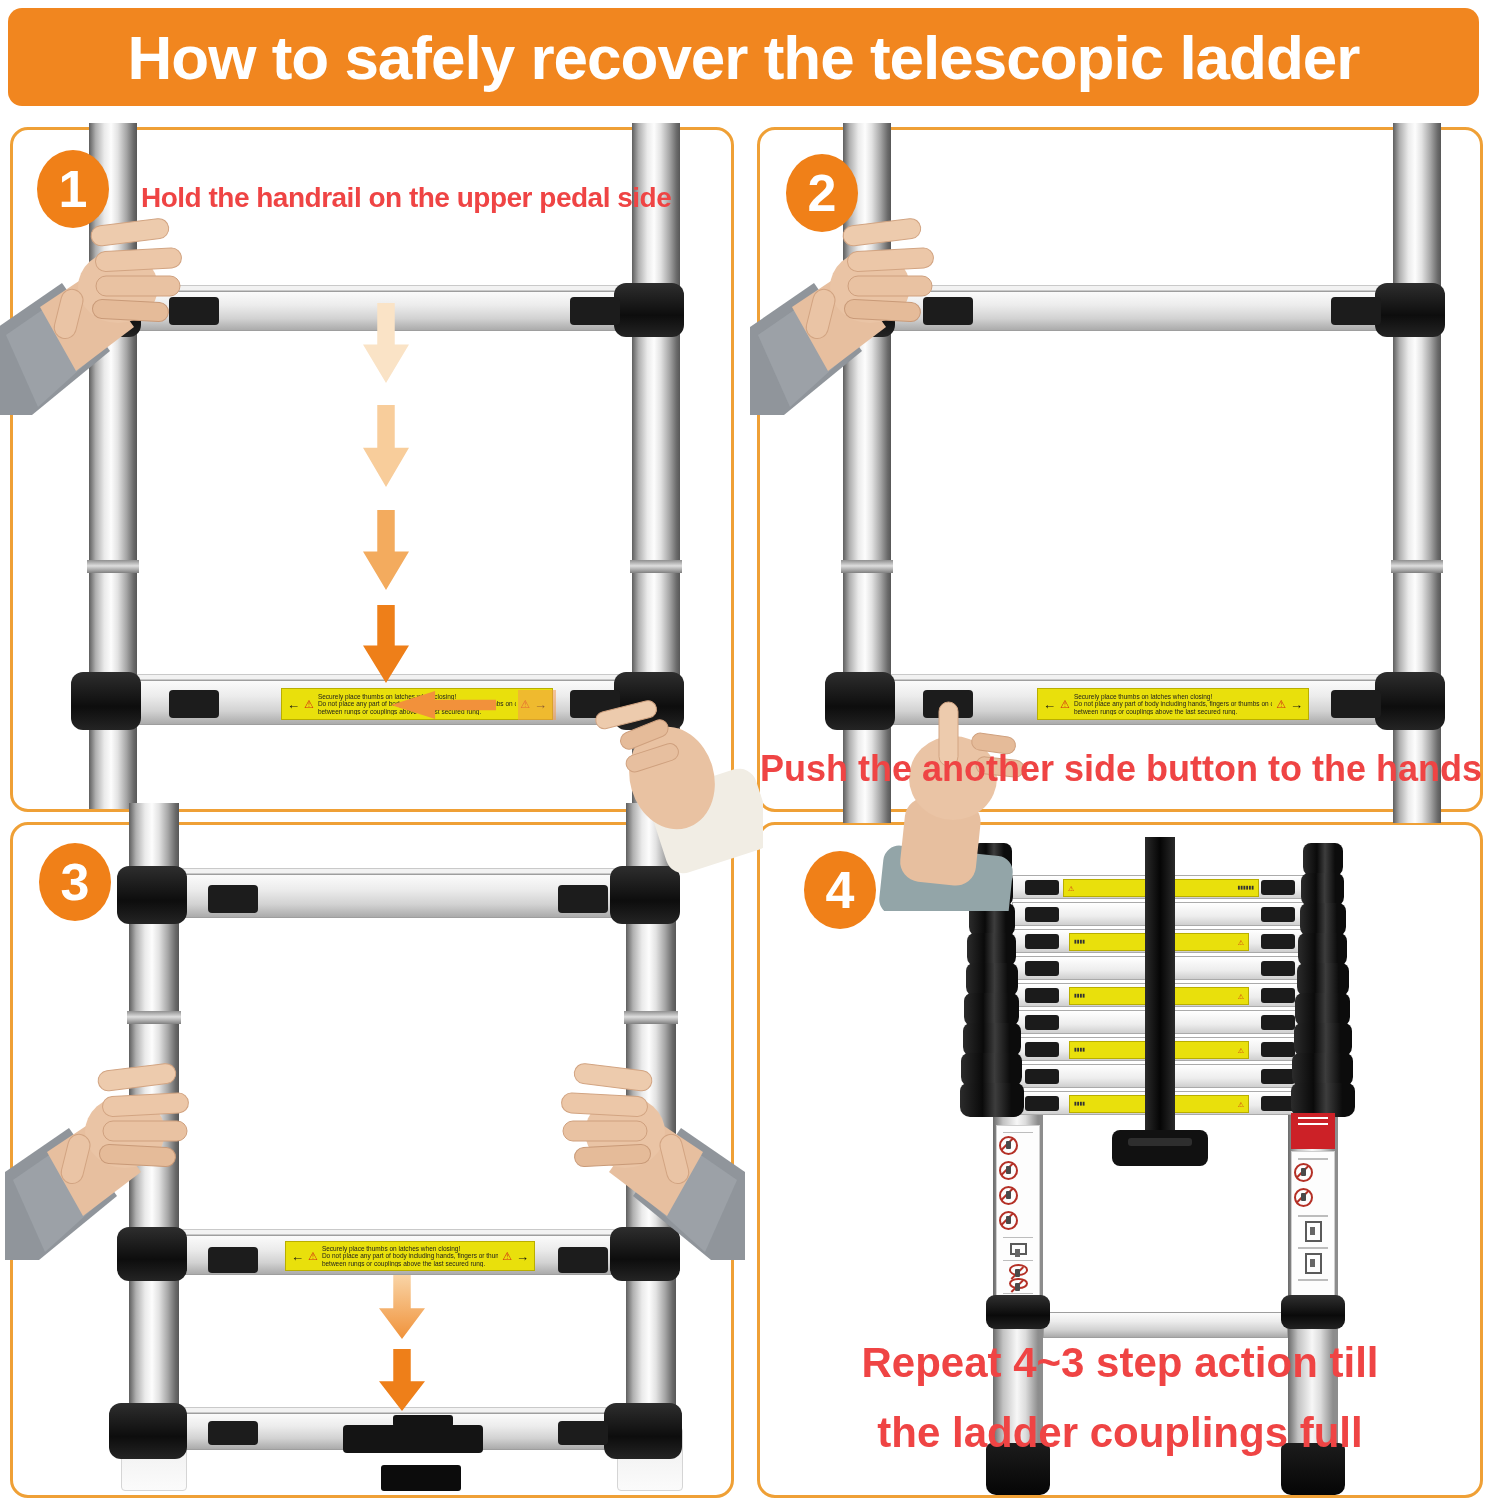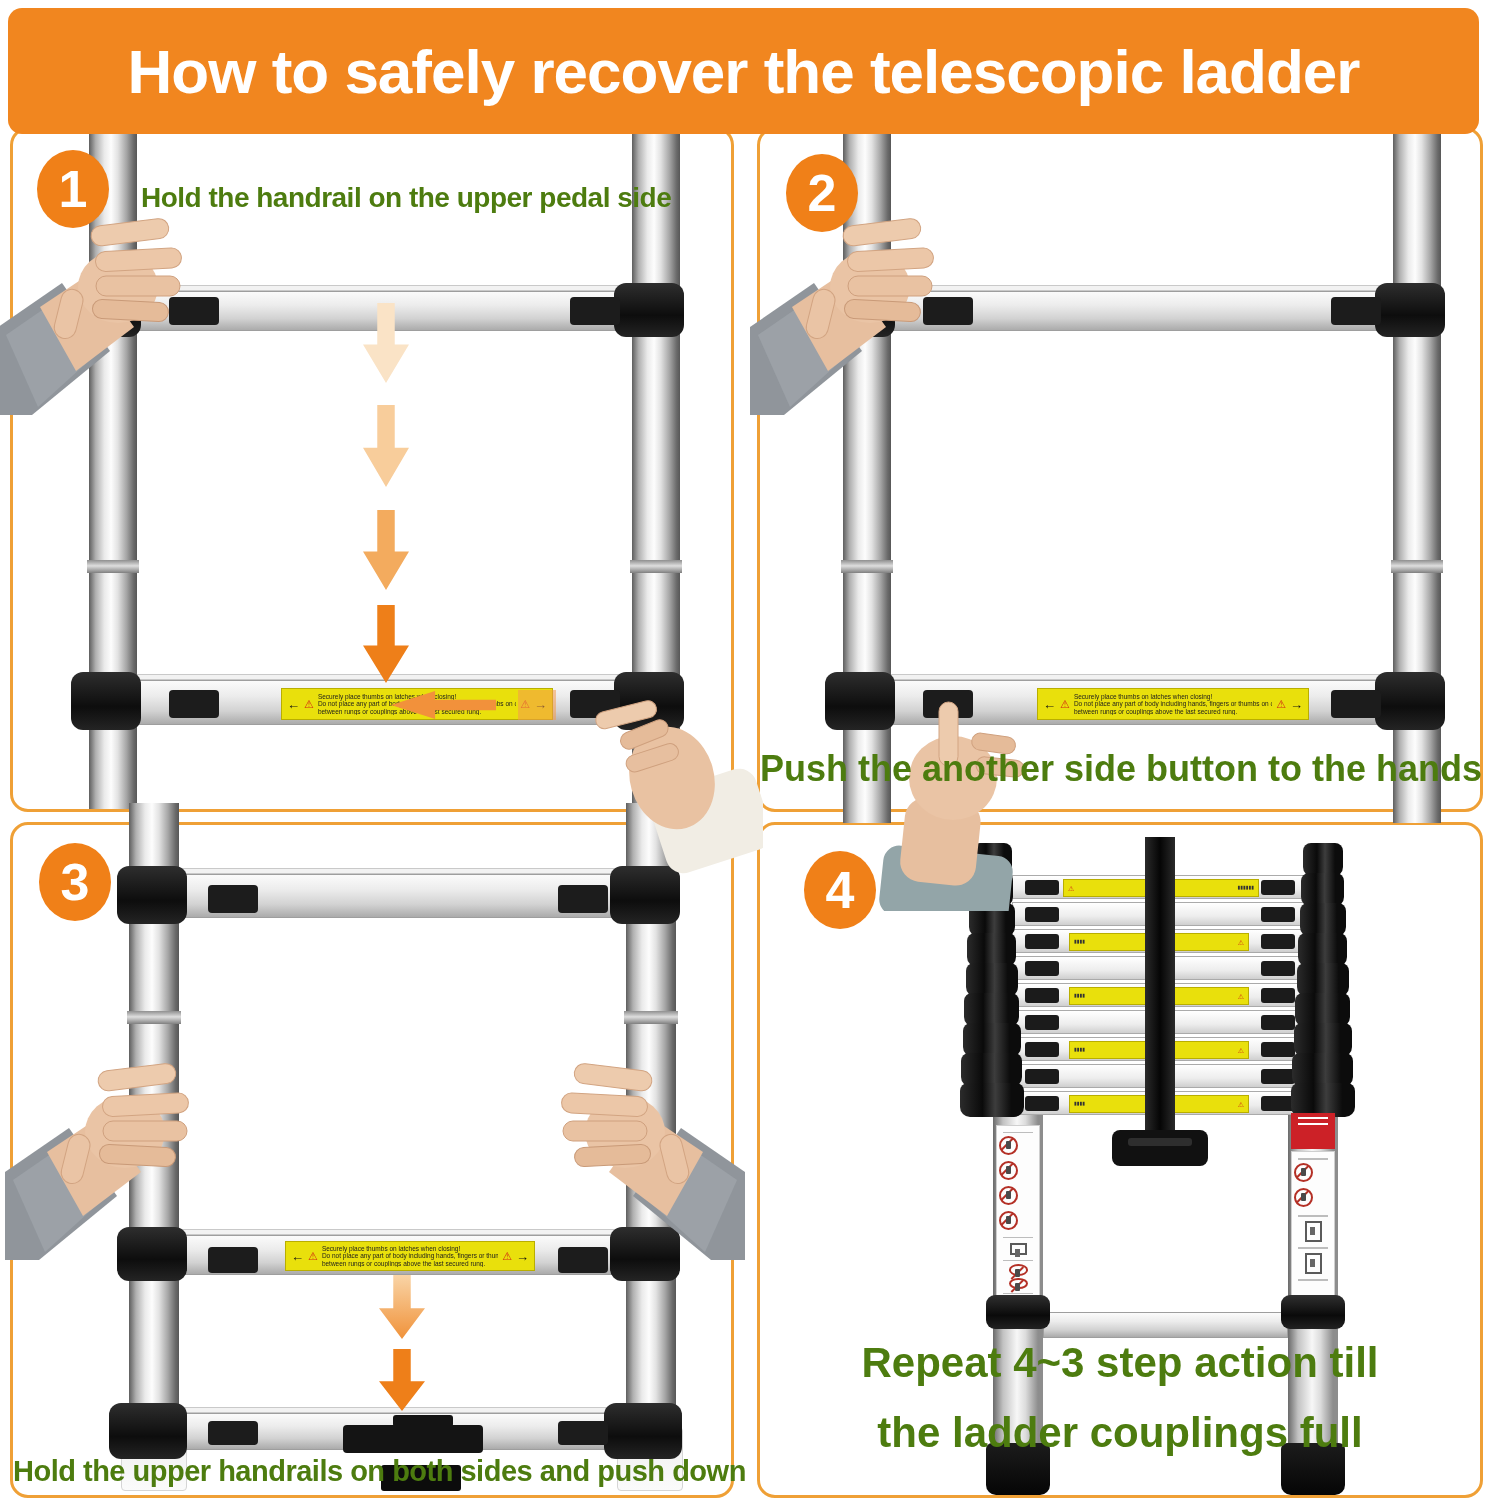--- a/index.html
+++ b/index.html
@@ -1,19 +1,19 @@
 <!DOCTYPE html>
 <html><head>
 <meta charset="utf-8">
 <style>
   html,body{margin:0;padding:0;background:#ffffff;}
   #canvas{position:relative;width:1487px;height:1500px;background:#ffffff;
           font-family:"Liberation Sans",sans-serif;overflow:hidden;}
   
-  #banner{position:absolute;left:8px;top:8px;width:1471px;height:126px;background:#f1861f;
+  #banner{position:absolute;left:8px;top:8px;width:1471px;height:98px;background:#f1861f;
           border-radius:14px;display:flex;align-items:center;justify-content:center;z-index:40;}
   #banner .t{color:#ffffff;font-weight:bold;font-size:62px;letter-spacing:-1px;white-space:nowrap;}
   
   .panel{position:absolute;background:#ffffff;border:3px solid #efa036;border-radius:18px;}
   
   .rail{position:absolute;width:48px;z-index:4;
         background:linear-gradient(90deg,#5e5e5e 0,#b0b0b0 14%,#eaeaea 32%,#fdfdfd 46%,#e2e2e2 60%,#a6a6a6 78%,#6a6a6a 93%,#575757 100%);}
   .seam{position:absolute;height:13px;z-index:5;background:linear-gradient(180deg,#8f8f8f,#dedede 45%,#7f7f7f);}
   .lip{position:absolute;height:6px;background:#f2f2f2;border:1px solid #c9c9c9;z-index:5;box-sizing:border-box;}
   .rung{position:absolute;z-index:6;border:1px solid #9e9e9e;box-sizing:border-box;
@@ -23,21 +23,21 @@
   .btn{position:absolute;background:#1c1c1c;border-radius:4px;z-index:9;}
   .warn{position:absolute;background:#e9e00c;border:1px solid #b9ae00;display:flex;align-items:center;
         gap:4px;padding:1px 5px;box-sizing:border-box;z-index:9;}
   .warn .txt{font-size:6.5px;line-height:1.18;color:#1c1c1c;white-space:nowrap;overflow:hidden;}
   .warn .wtri{color:#d22b12;font-size:11px;line-height:1;}
   .warn .warr{color:#111;font-size:13px;font-weight:bold;line-height:1;}
   .adown{position:absolute;z-index:12;clip-path:polygon(31% 0,69% 0,69% 52%,100% 52%,50% 100%,0 52%,31% 52%);}
   .aleft{position:absolute;z-index:12;clip-path:polygon(0 50%,42% 0,42% 31%,100% 31%,100% 69%,42% 69%,42% 100%);}
   .num{position:absolute;width:72px;height:78px;border-radius:50%;background:#f08018;color:#fff;
        font-weight:bold;font-size:52px;display:flex;align-items:center;justify-content:center;z-index:30;}
-  .cap{position:absolute;color:#4d7c0f;font-weight:bold;white-space:nowrap;z-index:25;}
+  .cap{position:absolute;color:#ef4444;font-weight:bold;white-space:nowrap;z-index:25;}
   .capc{left:0;right:0;text-align:center;}
   .hand{position:absolute;z-index:15;}
   
   .cseg{position:absolute;z-index:7;border-radius:8px 8px 10px 10px;
         background:linear-gradient(90deg,#2b2b2b,#0a0a0a 35%,#3d3d3d 55%,#0c0c0c 80%);}
   .crung{position:absolute;left:252px;width:296px;height:24px;z-index:6;border:1px solid #aaa;box-sizing:border-box;
          background:linear-gradient(180deg,#ffffff,#ededed 60%,#cfcfcf);}
   .sbtn{position:absolute;top:4px;width:34px;height:15px;background:#1b1b1b;border-radius:3px;}
   .slabel{position:absolute;top:3px;height:18px;background:#e9e00c;border:1px solid #b9ae00;z-index:7;
           display:flex;align-items:center;justify-content:space-between;padding:0 4px;box-sizing:border-box;}
@@ -270,21 +270,20 @@
         <rect x="97" y="77" width="86" height="20" rx="10" fill="#ecc7a8" stroke="#d2a482" transform="rotate(-3 97 77)"></rect>
         <rect x="98" y="101" width="84" height="20" rx="10" fill="#e9c2a2" stroke="#cfa07e"></rect>
         <rect x="95" y="124" width="76" height="19" rx="9.5" fill="#e5bb99" stroke="#c99a78" transform="rotate(3 95 124)"></rect>
         <rect x="66" y="112" width="22" height="50" rx="11" fill="#eac4a5" stroke="#d2a482" transform="rotate(14 66 112)"></rect>
       </svg>
     </div>
 
     <div class="num" style="left:26px;top:18px;">
       <span>3</span>
     </div>
-    <div class="cap capc" style="top:630px;font-size:29px;letter-spacing:-0.5px;">Hold the upper handrails on both sides and push down</div>
   </div>
 
   <div class="panel" style="left:757px;top:822px;width:720px;height:670px;">
 
     <div class="cseg" style="left:212px;top:18px;width:40px;height:34px;"></div>
     <div class="cseg" style="left:210px;top:48px;width:43px;height:34px;"></div>
     <div class="cseg" style="left:209px;top:78px;width:46px;height:34px;"></div>
     <div class="cseg" style="left:207px;top:108px;width:49px;height:34px;"></div>
     <div class="cseg" style="left:206px;top:138px;width:52px;height:34px;"></div>
     <div class="cseg" style="left:204px;top:168px;width:55px;height:34px;"></div>

